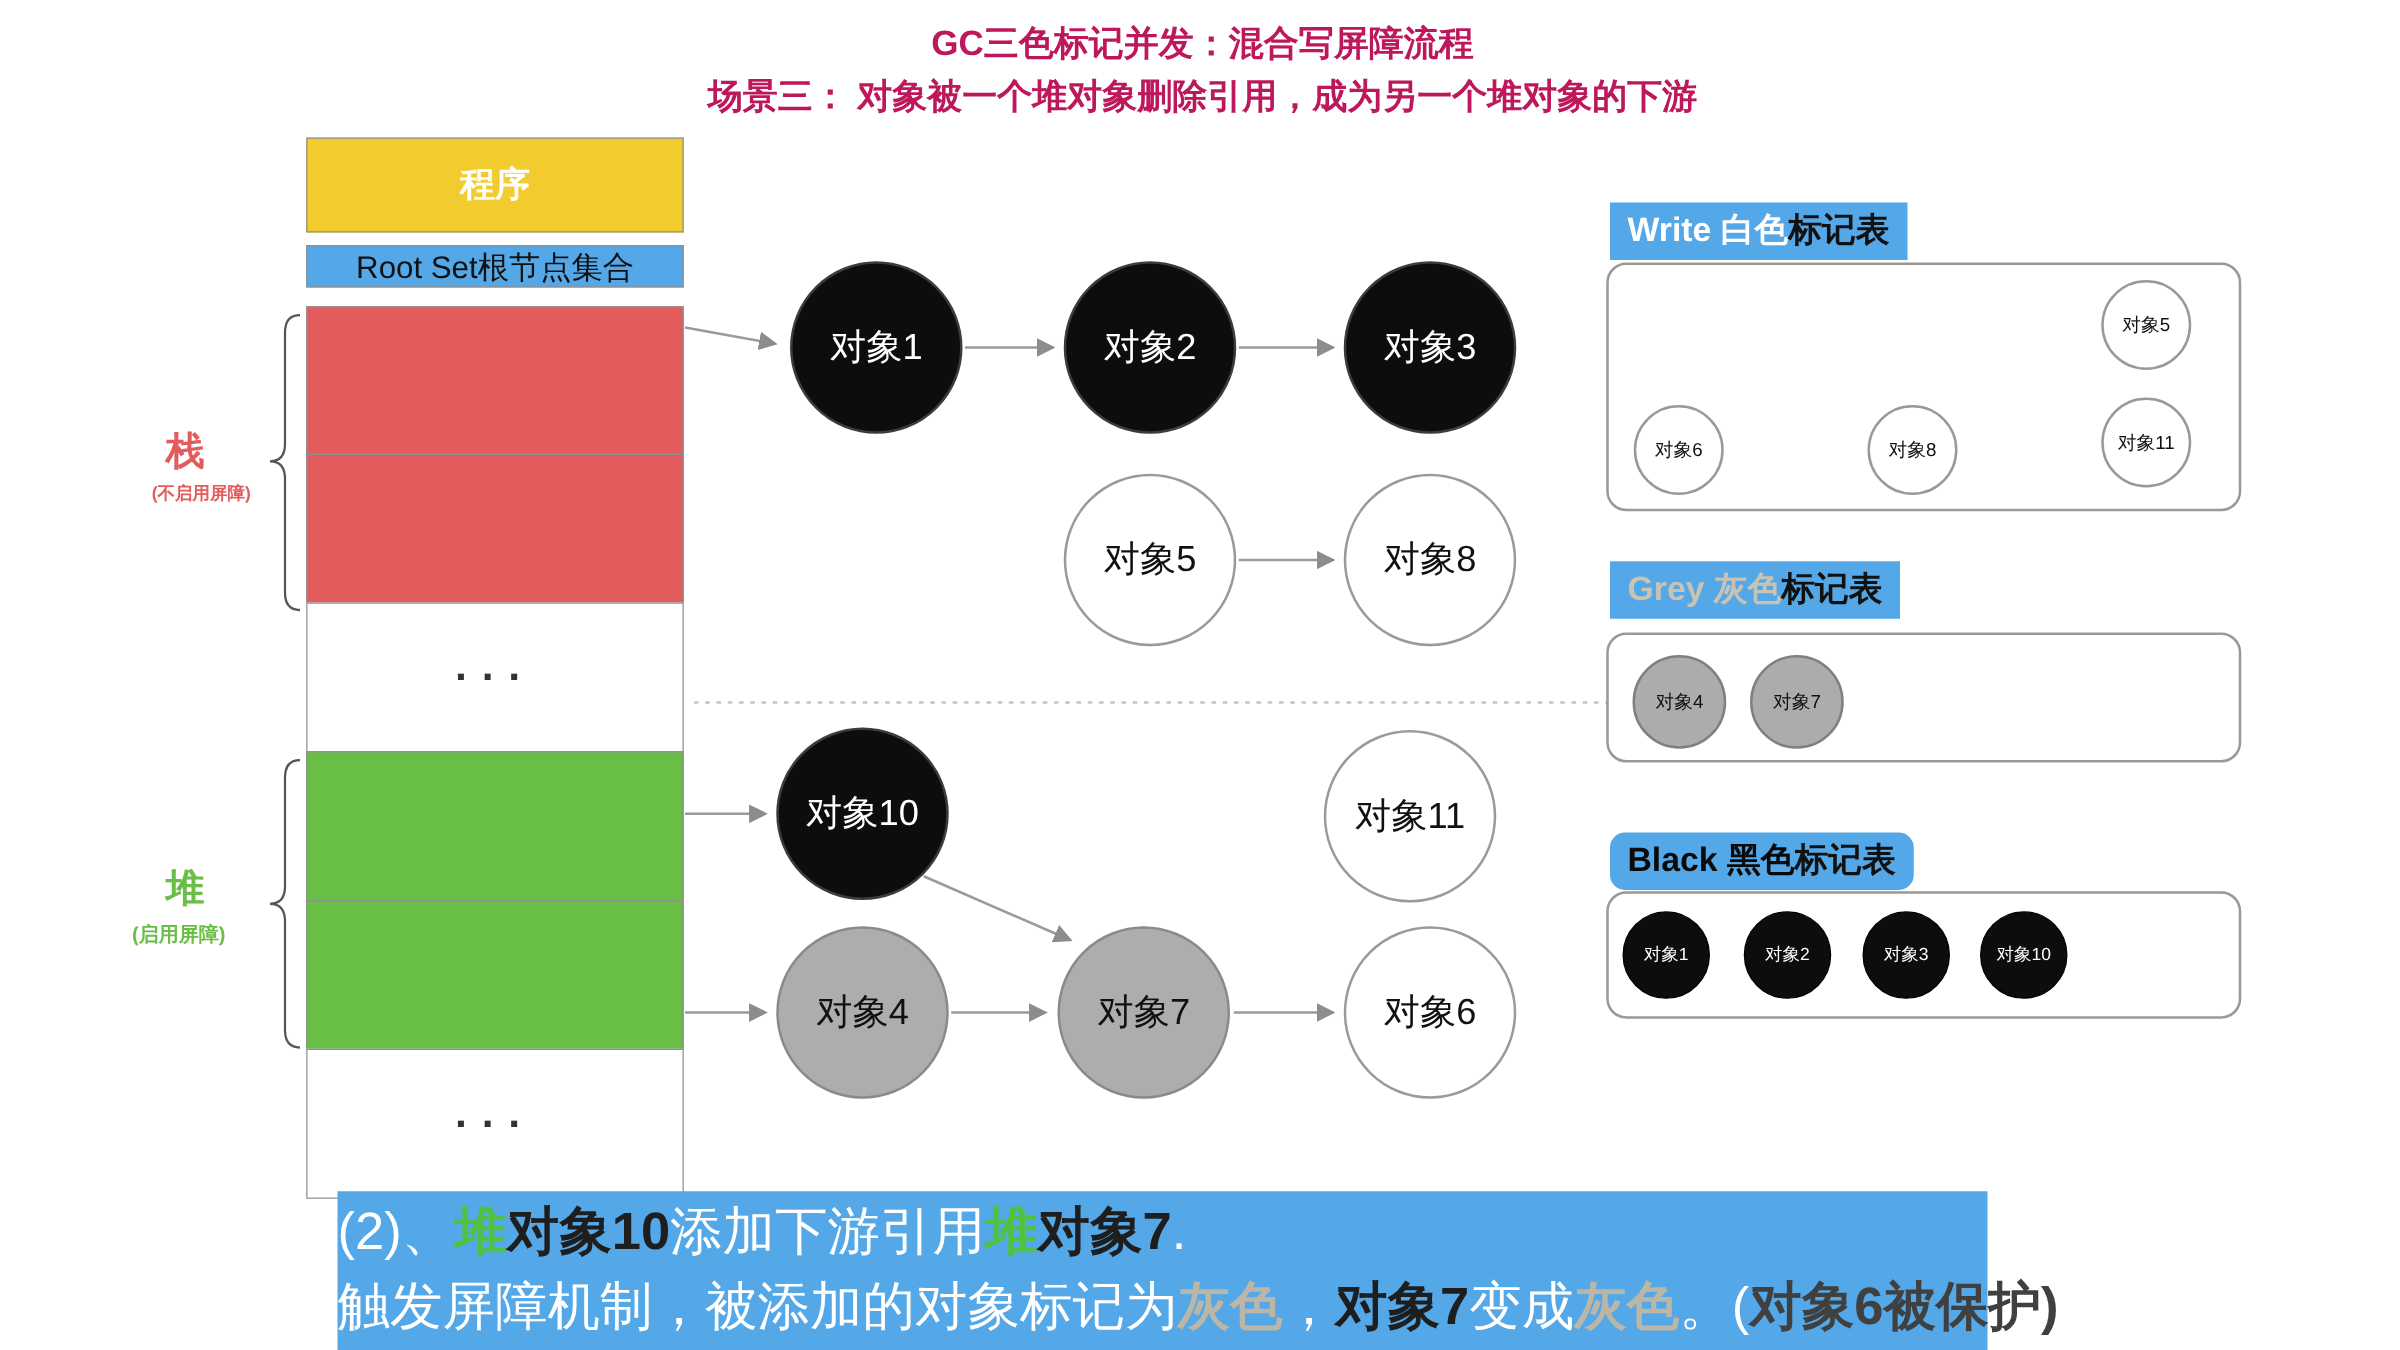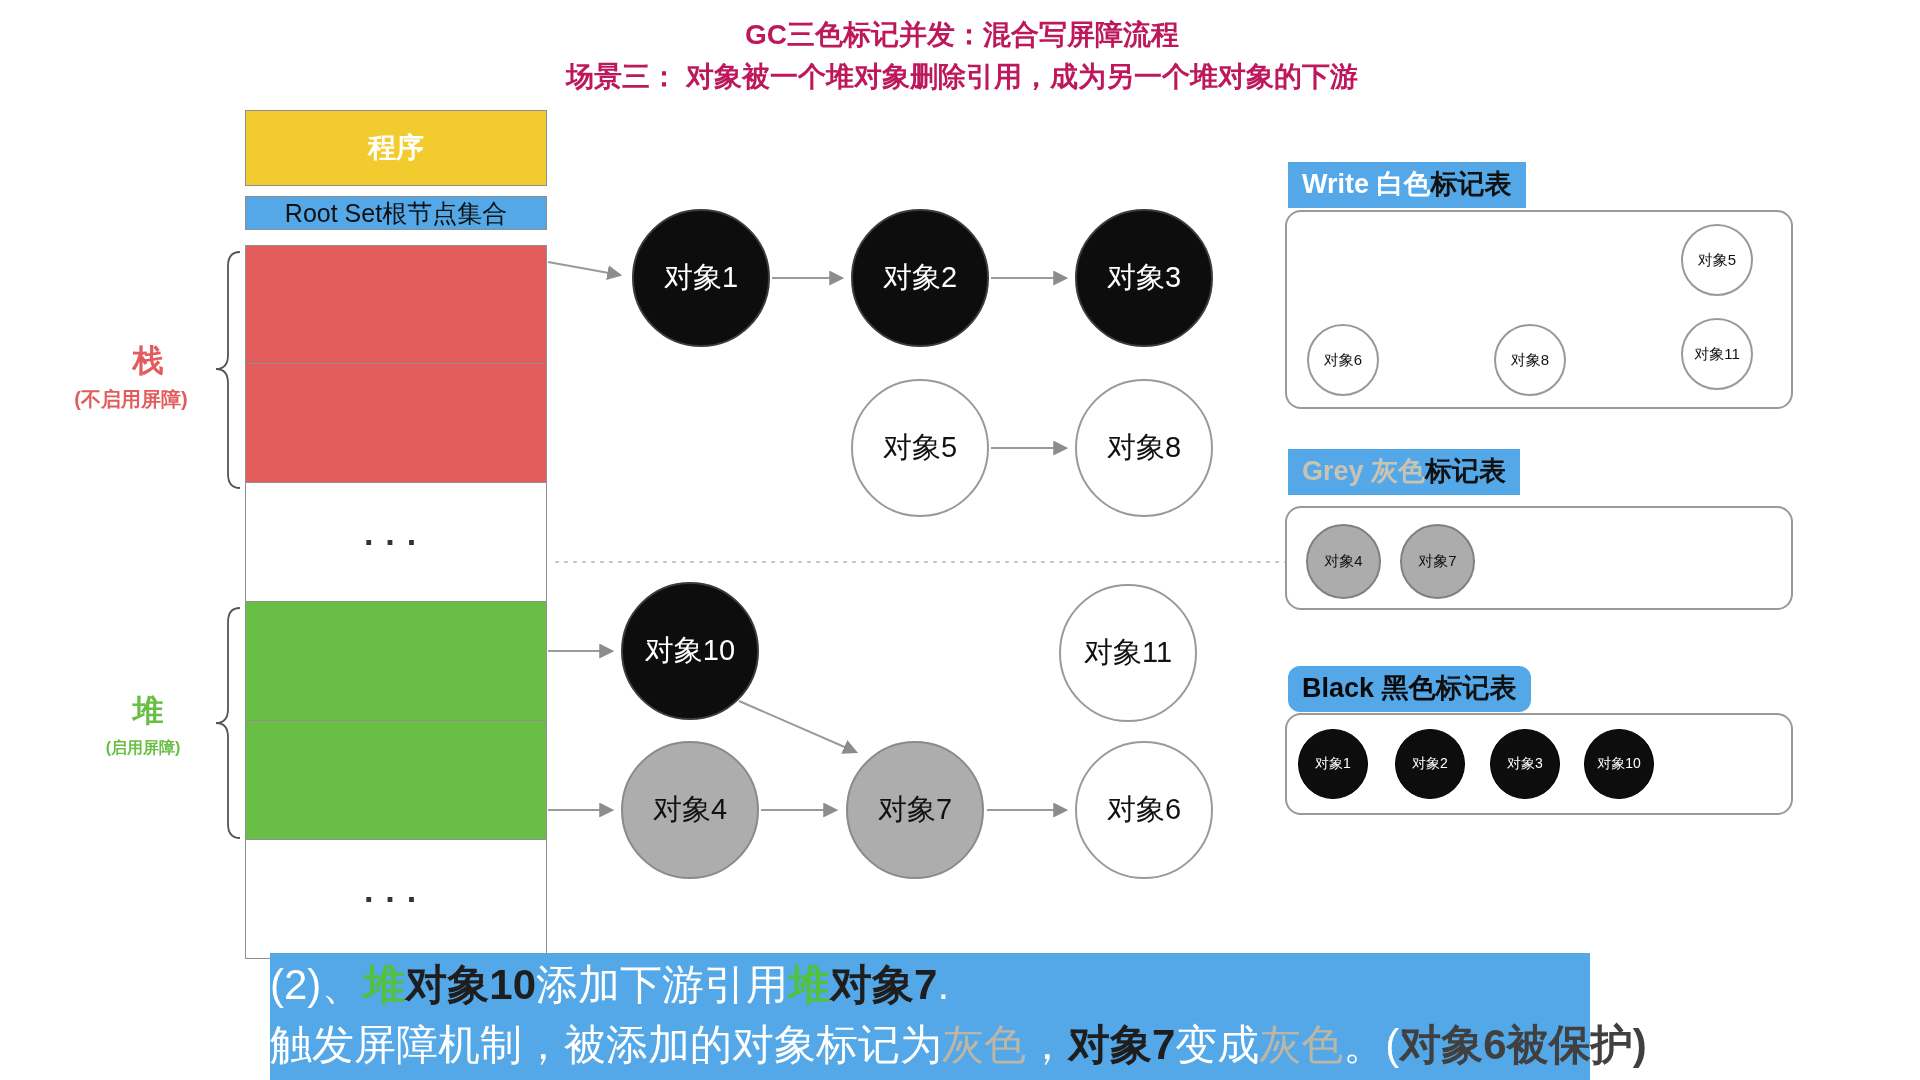--- a/index.html
+++ b/index.html
@@ -16,21 +16,21 @@
   .membox { position:absolute; left:245px; width:302px; border:1px solid #8f8f8f;
             display:flex; align-items:center; justify-content:center; z-index:2; }
   .box-yellow { background:#F2CB2E; color:#fff; font-weight:bold; font-size:28px; }
   .box-blue   { background:#54A8E8; color:#111; font-size:25px; }
   .box-red    { background:#E25C5C; }
   .box-green  { background:#69BE45; }
   .box-white  { background:#fff; font-size:34px; font-weight:bold; color:#333; letter-spacing:10px; }
 
   .side-label { position:absolute; text-align:center; font-weight:bold; z-index:2; }
   .stack-label { left:108px; top:340px; width:80px;  color:#E25C5C; font-size:31px; }
-  .stack-note  { left:36px;  top:386px; width:190px; color:#E25C5C; font-size:20px; }
+  .stack-note  { left:66px;  top:386px; width:190px; color:#E25C5C; font-size:14px; }
   .heap-label  { left:108px; top:690px; width:80px;  color:#69BE45; font-size:31px; }
   .heap-note   { left:48px;  top:738px; width:190px; color:#69BE45; font-size:16px; }
 
   .gnode { position:absolute; width:138px; height:138px; border-radius:50%;
            display:flex; align-items:center; justify-content:center; font-size:29px; z-index:2; }
   .gnode.black { background:#0D0D0D; color:#fff; border:2px solid #3c3c3c; }
   .gnode.white { background:#fff;    color:#111; border:2px solid #9a9a9a; }
   .gnode.grey  { background:#ADADAD; color:#111; border:2px solid #8a8a8a; }
 
   .tbl-header { position:absolute; background:#54A8E8; padding:4px 14px 6px 14px; font-size:27px; z-index:3; white-space:nowrap; }
@@ -45,21 +45,21 @@
   .tnode.white { width:72px; height:72px; border:2px solid #999;    background:#fff;    font-size:15px; color:#111; }
   .tnode.grey  { width:75px; height:75px; border:2px solid #808080; background:#ACACAC; font-size:15px; color:#111; }
   .tnode.black { width:70px; height:70px; border:1px solid #000;    background:#0D0D0D; font-size:14px; color:#fff; }
 
   .banner { position:absolute; left:270px; top:953px; width:1320px; height:127px; background:#54A8E8;
             display:flex; flex-direction:column; padding-top:2px; color:#fff; z-index:2; }
   .banner-line { font-size:42px; line-height:60px; white-space:nowrap; }
   .b-white { color:#ffffff; }
   .b-green { color:#52C13F; font-weight:bold; }
   .b-dark  { color:#1E1E1E; font-weight:bold; }
-  .b-grey  { color:#BCB6A6; font-weight:normal; }
+  .b-grey  { color:#BCB6A6; font-weight:bold; }
   .b-wbold { color:#404040; font-weight:bold;margin-top:32px; }
 </style>
 </head>
 <body>
 
 <div class="canvas">
 
   <div class="title-line t1">GC三色标记并发：混合写屏障流程</div>
   <div class="title-line t2">场景三： 对象被一个堆对象删除引用，成为另一个堆对象的下游</div>
 

